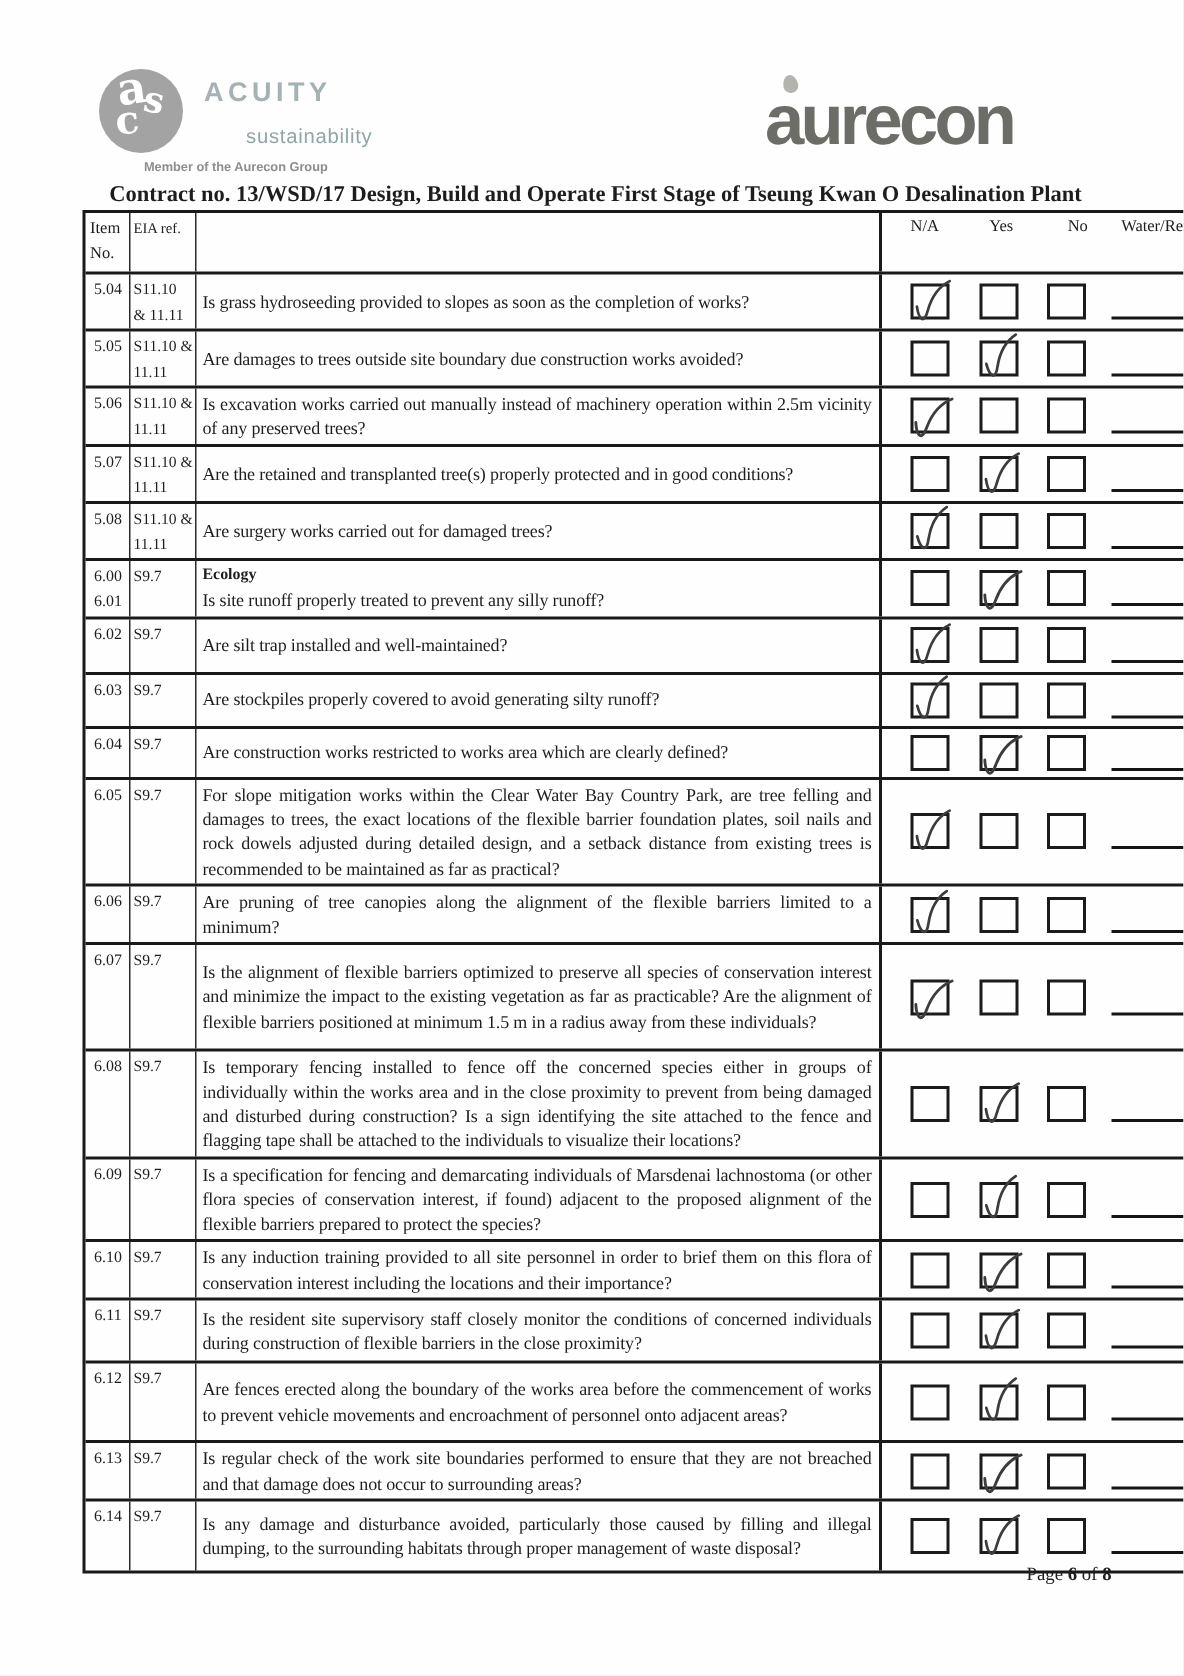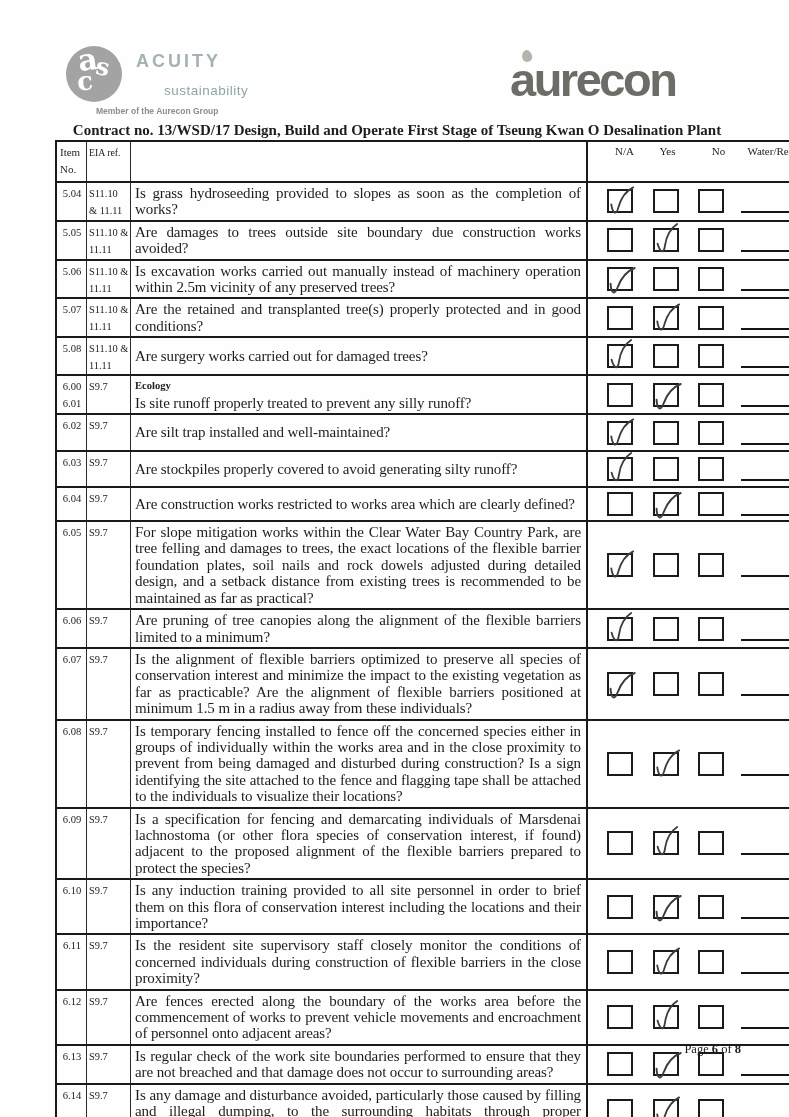--- a/index.html
+++ b/index.html
@@ -49,41 +49,41 @@
     position:absolute; left:55px; top:140px; width:778px;
     border:2px solid #1a1a1a; background:transparent;
   }
   .row, .hrow { display:flex; border-bottom:2px solid #1a1a1a; }
   .row:last-child { border-bottom:none; }
   .cell { position:relative; }
   .c-item { width:30px;  border-right:1px solid #2a2a2a; font-size:10.6px; padding:2px 1px 0 2px; white-space:pre-line; line-height:17px; text-align:center; }
   .c-eia  { width:44px;  border-right:1px solid #2a2a2a; font-size:10.4px; padding:2px 0 0 2px; white-space:pre-line; line-height:17px; }
   .c-q    { flex:1; border-right:2px solid #1a1a1a; display:flex; flex-direction:column; justify-content:center; padding:2px 5px 2px 4px; }
   .q-head { font-size:10.6px; font-weight:bold; line-height:16.4px; }
-  .q-text { font-size:15px; line-height:16.4px; letter-spacing:-0.1px; text-align:justify; }
+  .q-text { font-size:12px; line-height:16.4px; letter-spacing:-0.1px; text-align:justify; }
   .c-checks { width:243px; display:flex; align-items:center; }
   .checkline { display:flex; align-items:flex-end; width:100%; }
   .box {
     position:relative; width:26px; height:24px; border:2px solid #1b1b1b;
     background:transparent; flex:0 0 auto; cursor:pointer;
   }
   .box.b-na  { margin-left:19px; }
   .box.b-yes { margin-left:20px; }
   .box.b-no  { margin-left:19px; }
   .remark-line { margin-left:17px; width:82px; border-bottom:2px solid #151515; height:3px; flex:0 0 auto; }
   .box svg { position:absolute; left:-4px; top:-6px; width:32px; height:34px; overflow:visible; }
   .row.v1 .box svg { transform:rotate(-7deg) translateY(-1px); }
   .row.v2 .box svg { transform:rotate(5deg) translateY(2px) scale(1.04); }
 
   
   .hrow { height:41px; }
   .h-item { display:flex; flex-direction:column; justify-content:space-between; padding:2px 2px 3px 3px; font-size:11px; text-align:left; }
   .h-eia  { font-size:9.8px; padding-top:2px; }
   .h-checks { width:243px; display:flex; align-items:flex-start; padding-top:3px; font-size:11px; border-left:0; }
-  .h-na  { width:27px; margin-left:19px; text-align:right; }
+  .h-na  { width:27px; margin-left:19px; text-align:left; }
   .h-yes { width:27px; margin-left:20px; text-align:center; }
   .h-no  { width:27px; margin-left:24px; text-align:center; }
   .h-rem { flex:1; text-align:center; }
 
   
   .page-footer { position:absolute; top:1042px; right:48px; font-size:12.5px; }
   .page-footer .b { font-weight:bold; }
 </style>
 </head>
 <body>

